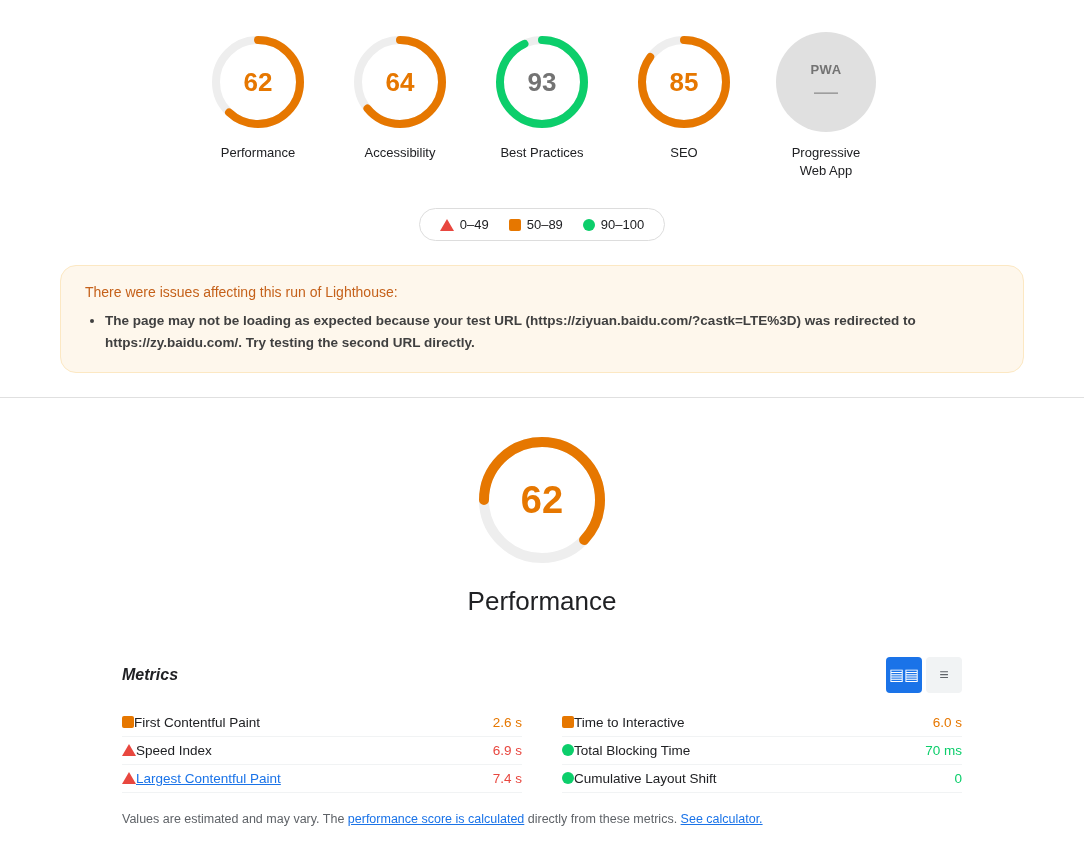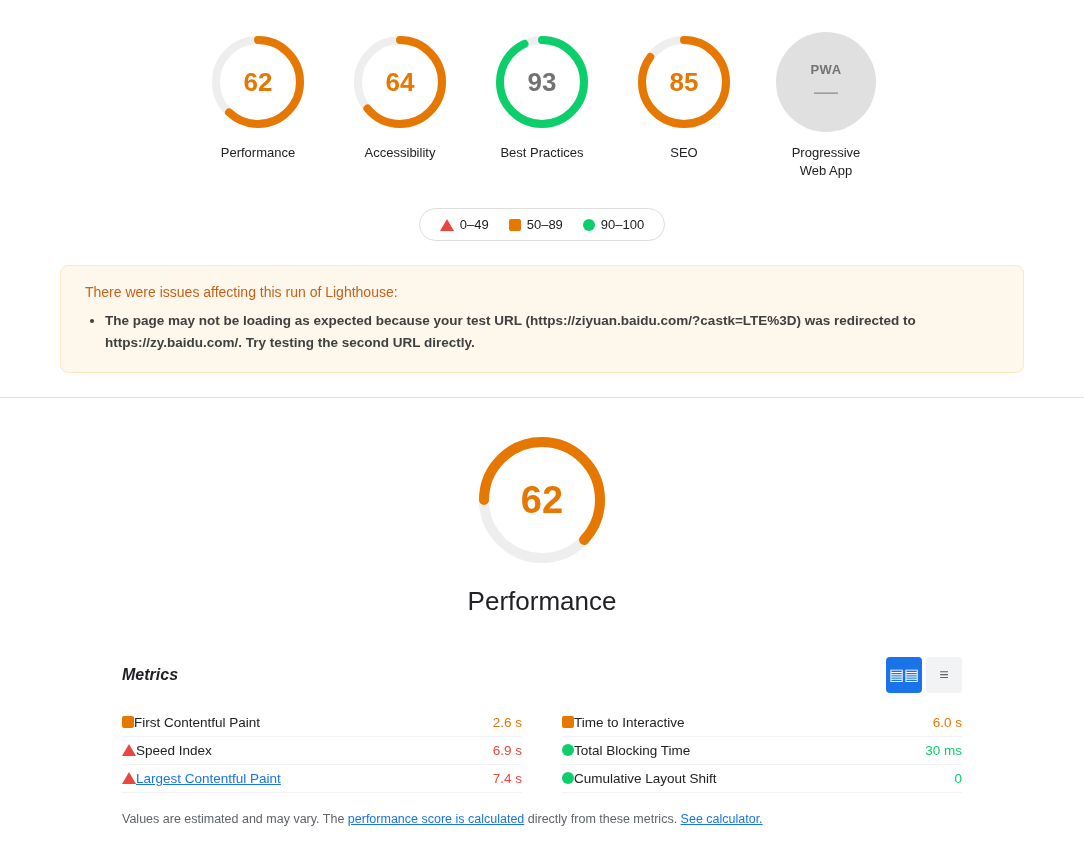--- a/index.html
+++ b/index.html
@@ -99,21 +99,21 @@
     .legend-icon-circle {
       width: 12px;
       height: 12px;
       background: #0cce6b;
       border-radius: 50%;
     }
 
     .warning-box {
       background: #fef7ec;
       border: 1px solid #fce8c3;
-      border-radius: 8px;
+      border-radius: 16px;
       padding: 18px 24px;
       margin: 0 60px 24px;
     }
 
     .warning-title {
       color: #c5611a;
       font-size: 14px;
       margin-bottom: 10px;
     }
 
@@ -443,21 +443,21 @@
 
     <div>
       <div class="metric-row">
         <div class="metric-indicator orange-sq"></div>
         <span class="metric-name">Time to Interactive</span>
         <span class="metric-value orange">6.0 s</span>
       </div>
       <div class="metric-row">
         <div class="metric-indicator green-circle"></div>
         <span class="metric-name">Total Blocking Time</span>
-        <span class="metric-value green">30 ms</span>
+        <span class="metric-value green">70 ms</span>
       </div>
       <div class="metric-row">
         <div class="metric-indicator green-circle"></div>
         <span class="metric-name">Cumulative Layout Shift</span>
         <span class="metric-value green">0</span>
       </div>
     </div>
   </div>
 
   <p class="footnote">

